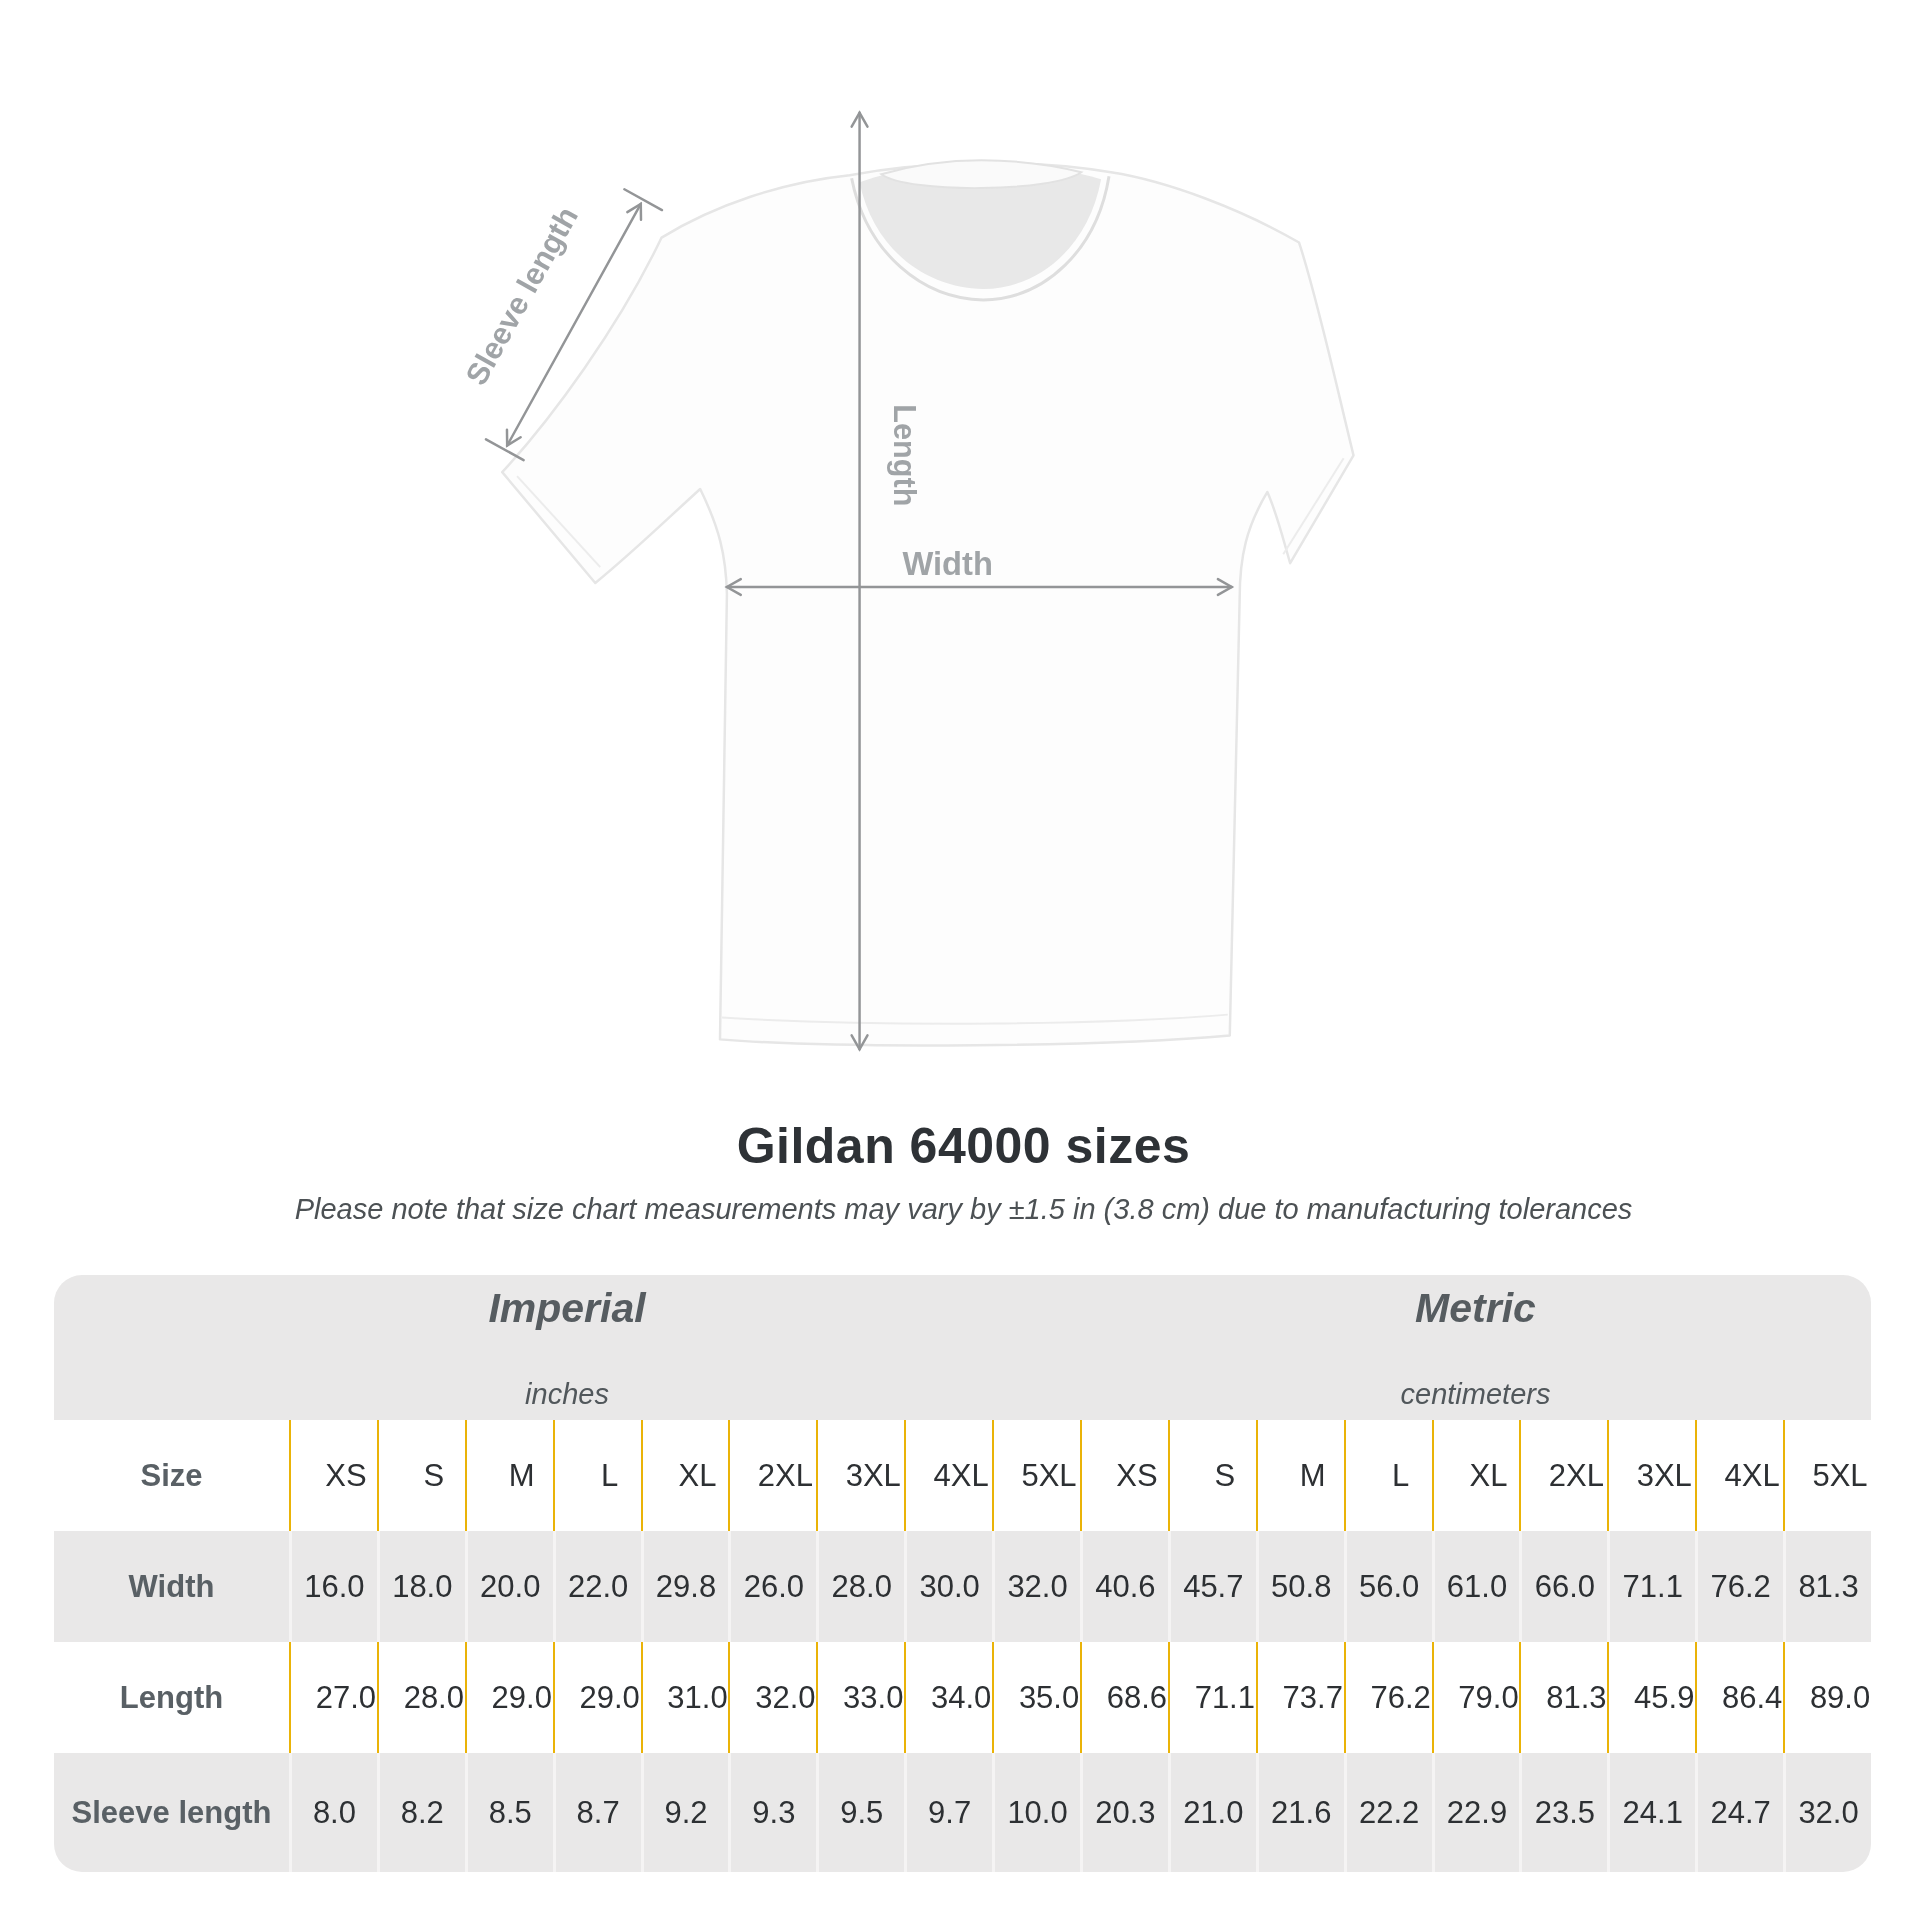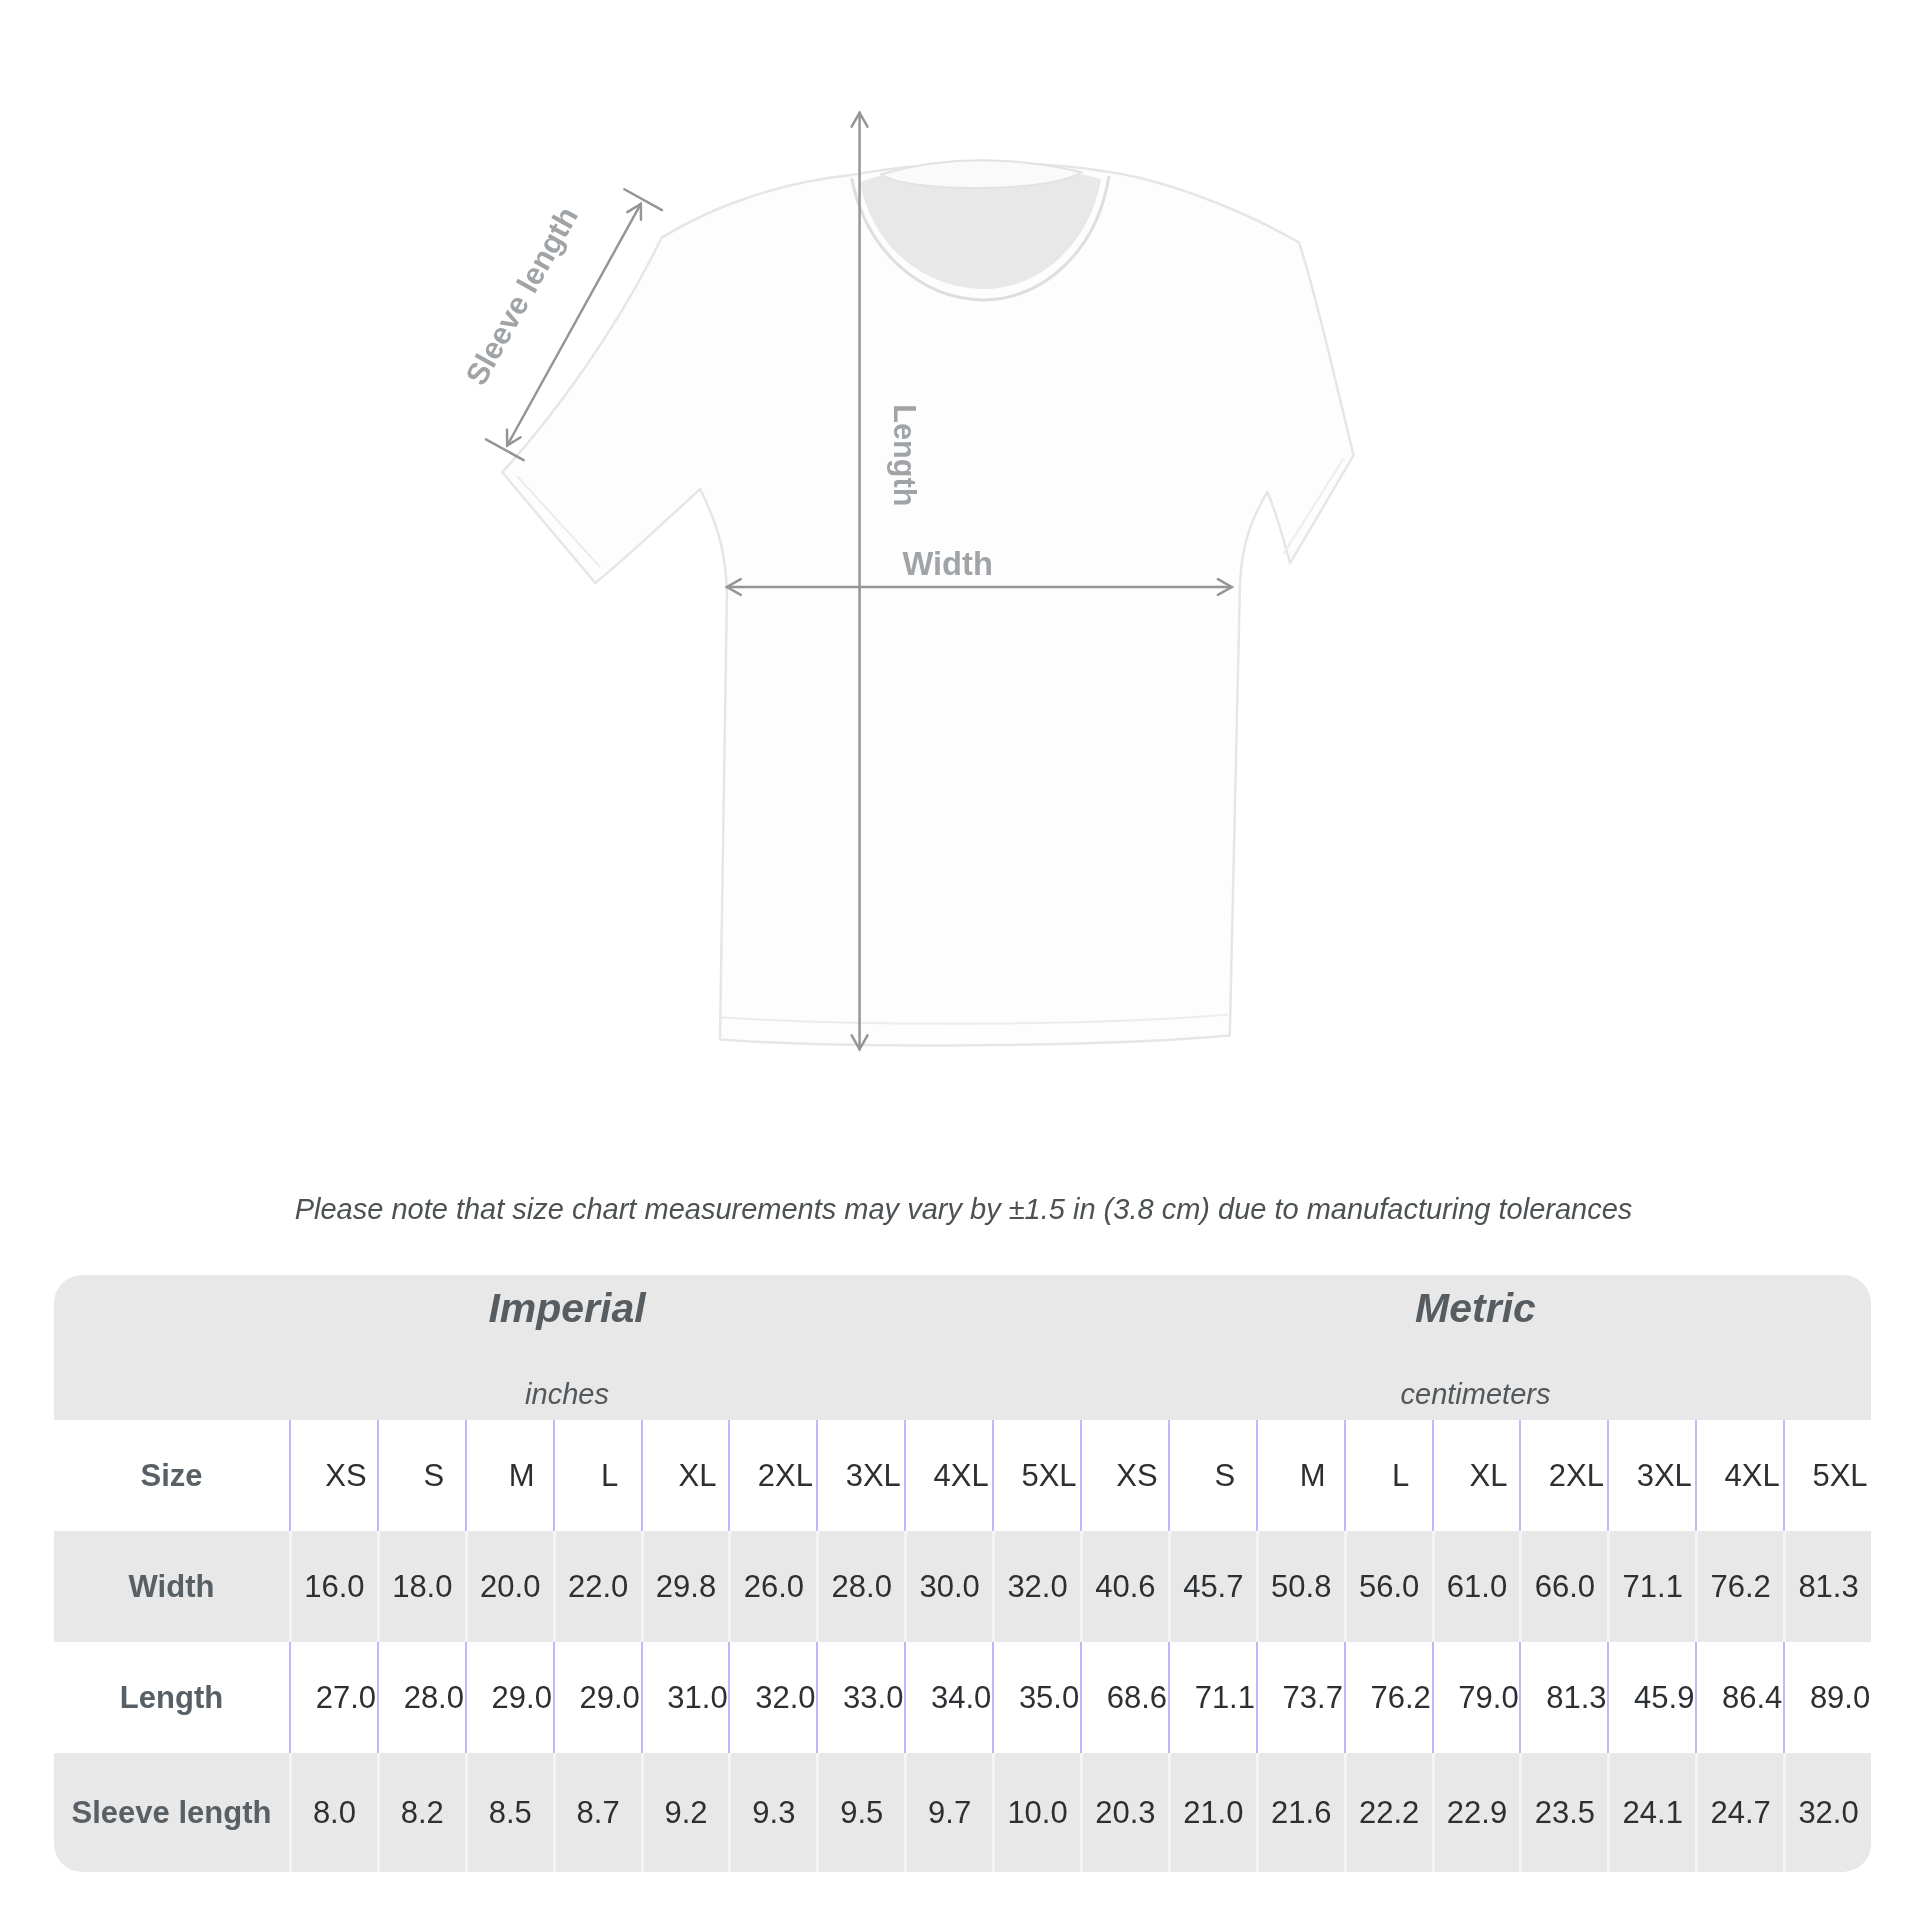--- a/index.html
+++ b/index.html
@@ -20,21 +20,21 @@
   .unit-imperial{grid-column:1 / 11;}
   .unit-metric{grid-column:11 / 20;}
   .unit-label{font-size:41px;font-weight:bold;font-style:italic;color:#565c60;}
   .unit-sub{font-size:29px;font-style:italic;color:#51575b;margin-top:14px;}
   .r-size{height:111px;background:#ffffff;}
   .r-gray{height:111px;background:#e9e8e8;}
   .r-white{height:111px;background:#ffffff;}
   .r-last{height:119px;}
   .lab{font-weight:bold;color:#596065;}
   .b-white{border-left:3px solid #f5f4f4;}
-  .b-gray{border-left:2px solid #c4b5fd;padding-left:24px;}
+  .b-gray{border-left:2px solid #eab308;padding-left:24px;}
 </style>
 </head>
 <body>
 
 <div class="page">
 
   <svg class="diagram" width="1927" height="1173" viewBox="0 0 1946 1185">
 
     <g>
       <path d="M 858,177
@@ -86,20 +86,21 @@
         <polyline points="525.6,441.7 512,450 511.8,434.1"></polyline>
         <line x1="668.4" y1="212.2" x2="630.4" y2="191.2"></line>
         <line x1="528.6" y1="464.8" x2="490.6" y2="443.8"></line>
       </g>
     </g>
     <text class="dim-label" x="536" y="304" font-size="31" text-anchor="middle" transform="rotate(-61 536 304)">Sleeve length</text>
     <text class="dim-label" x="903" y="460" font-size="31" text-anchor="middle" transform="rotate(90 903 460)">Length</text>
     <text class="dim-label" x="957" y="581" font-size="33" text-anchor="middle">Width</text>
   </svg>
 
+  <div class="page-title">Gildan 64000 sizes</div>
   <div class="page-note">Please note that size chart measurements may vary by ±1.5 in (3.8 cm) due to manufacturing tolerances</div>
 
   <div class="size-table">
 
     <div class="cell r-unit unit-imperial">
       <div class="unit-label">Imperial</div>
       <div class="unit-sub">inches</div>
     </div>
     <div class="cell r-unit unit-metric">
       <div class="unit-label">Metric</div>

